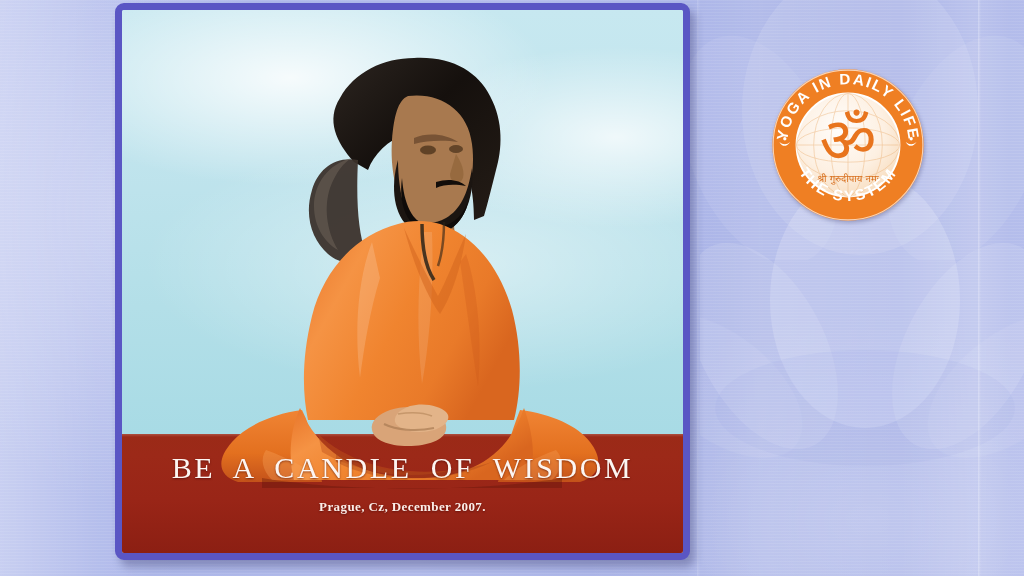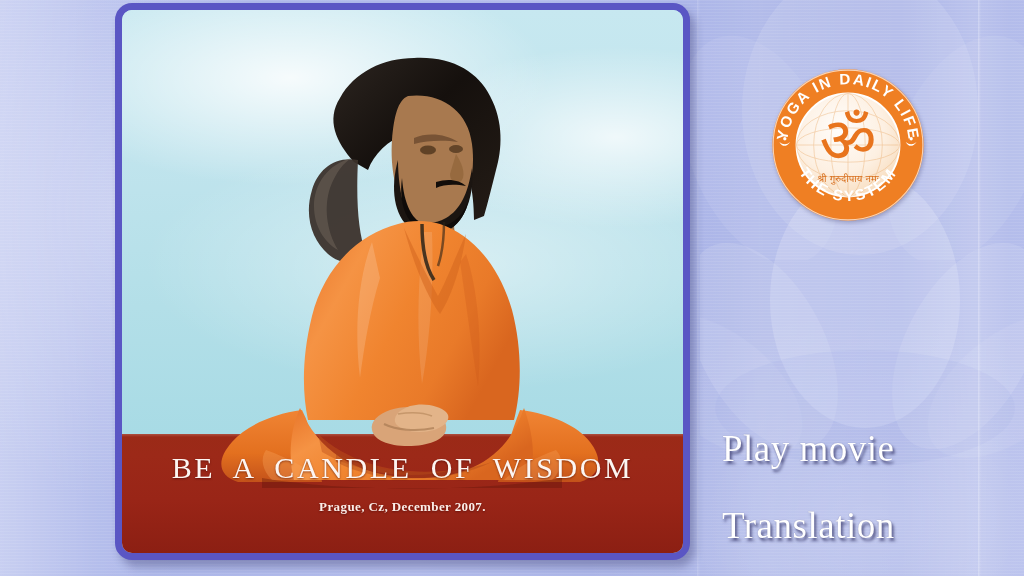--- a/index.html
+++ b/index.html
@@ -34,21 +34,21 @@
     background:repeating-linear-gradient(180deg,
       rgba(255,255,255,.085) 0px, rgba(255,255,255,.085) 1px,
       rgba(255,255,255,0) 1px, rgba(255,255,255,0) 3px);
     pointer-events:none;}
   .vstripe{position:absolute;top:0;bottom:0;width:3px;
     background:linear-gradient(90deg,rgba(255,255,255,.30),rgba(255,255,255,0));}
 
   
   .frame{
     position:absolute;left:115px;top:3px;width:575px;height:557px;
-    border:7px solid #5a56c4;border-radius:17px;
+    border:7px solid #5a56c4;border-radius:9px;
     box-sizing:border-box;
     background:#bfe6ee;
     box-shadow:5px 7px 9px rgba(40,40,90,.33);
     overflow:hidden;
   }
   .photo{position:absolute;inset:0;overflow:hidden;}
   .sky{position:absolute;left:0;right:0;top:0;height:78%;
     background:
       radial-gradient(ellipse 360px 150px at 30% 16%, rgba(255,255,255,.85), rgba(255,255,255,0) 72%),
       radial-gradient(ellipse 300px 130px at 88% 30%, rgba(255,255,255,.75), rgba(255,255,255,0) 70%),
@@ -283,18 +283,14 @@
 
       <g fill="#ffffff">
         <path d="M12 96 q6 10 14 0 q-7 6 -14 0 Z"></path>
         <circle cx="19" cy="92" r="2.1"></circle>
         <path d="M174 96 q6 10 14 0 q-7 6 -14 0 Z"></path>
         <circle cx="181" cy="92" r="2.1"></circle>
       </g>
     </svg>
   </div>
 
-  <div class="menu">
-    <div class="menu-item">Play movie</div>
-    <div class="menu-item">Translation</div>
-  </div>
 
 </div>
 
 </body></html>

